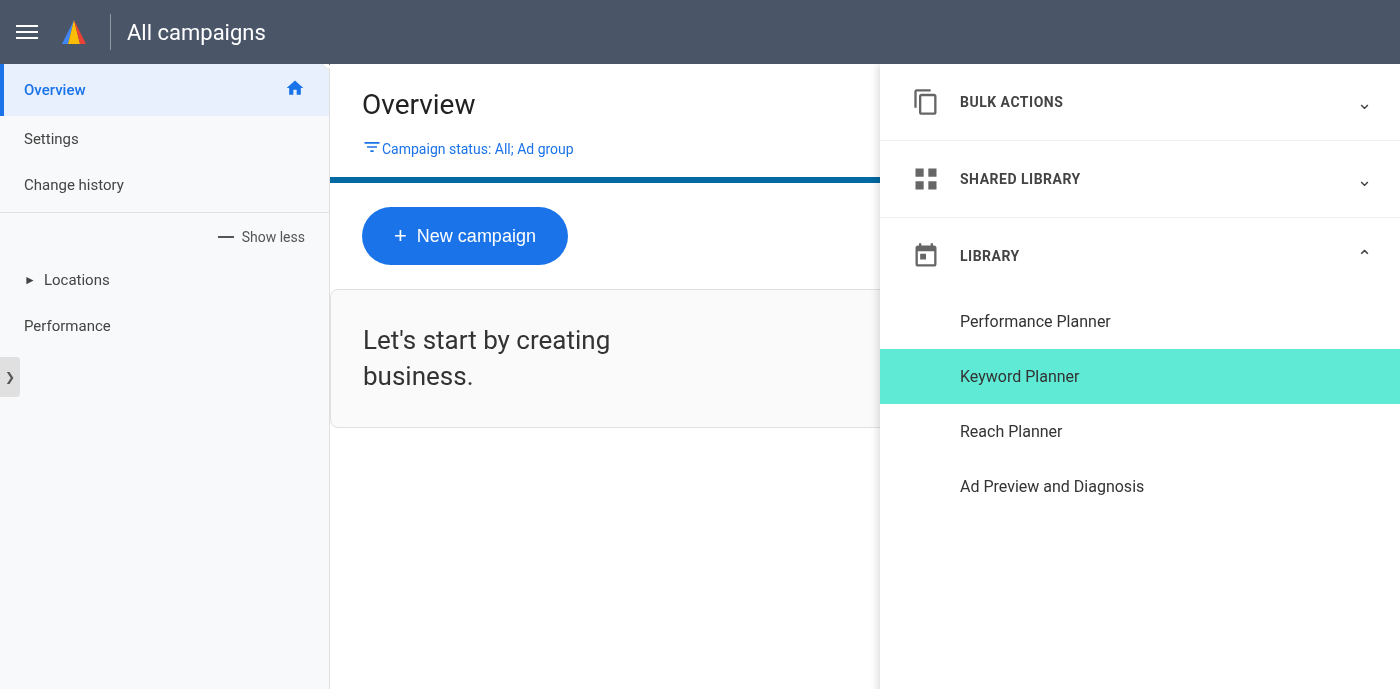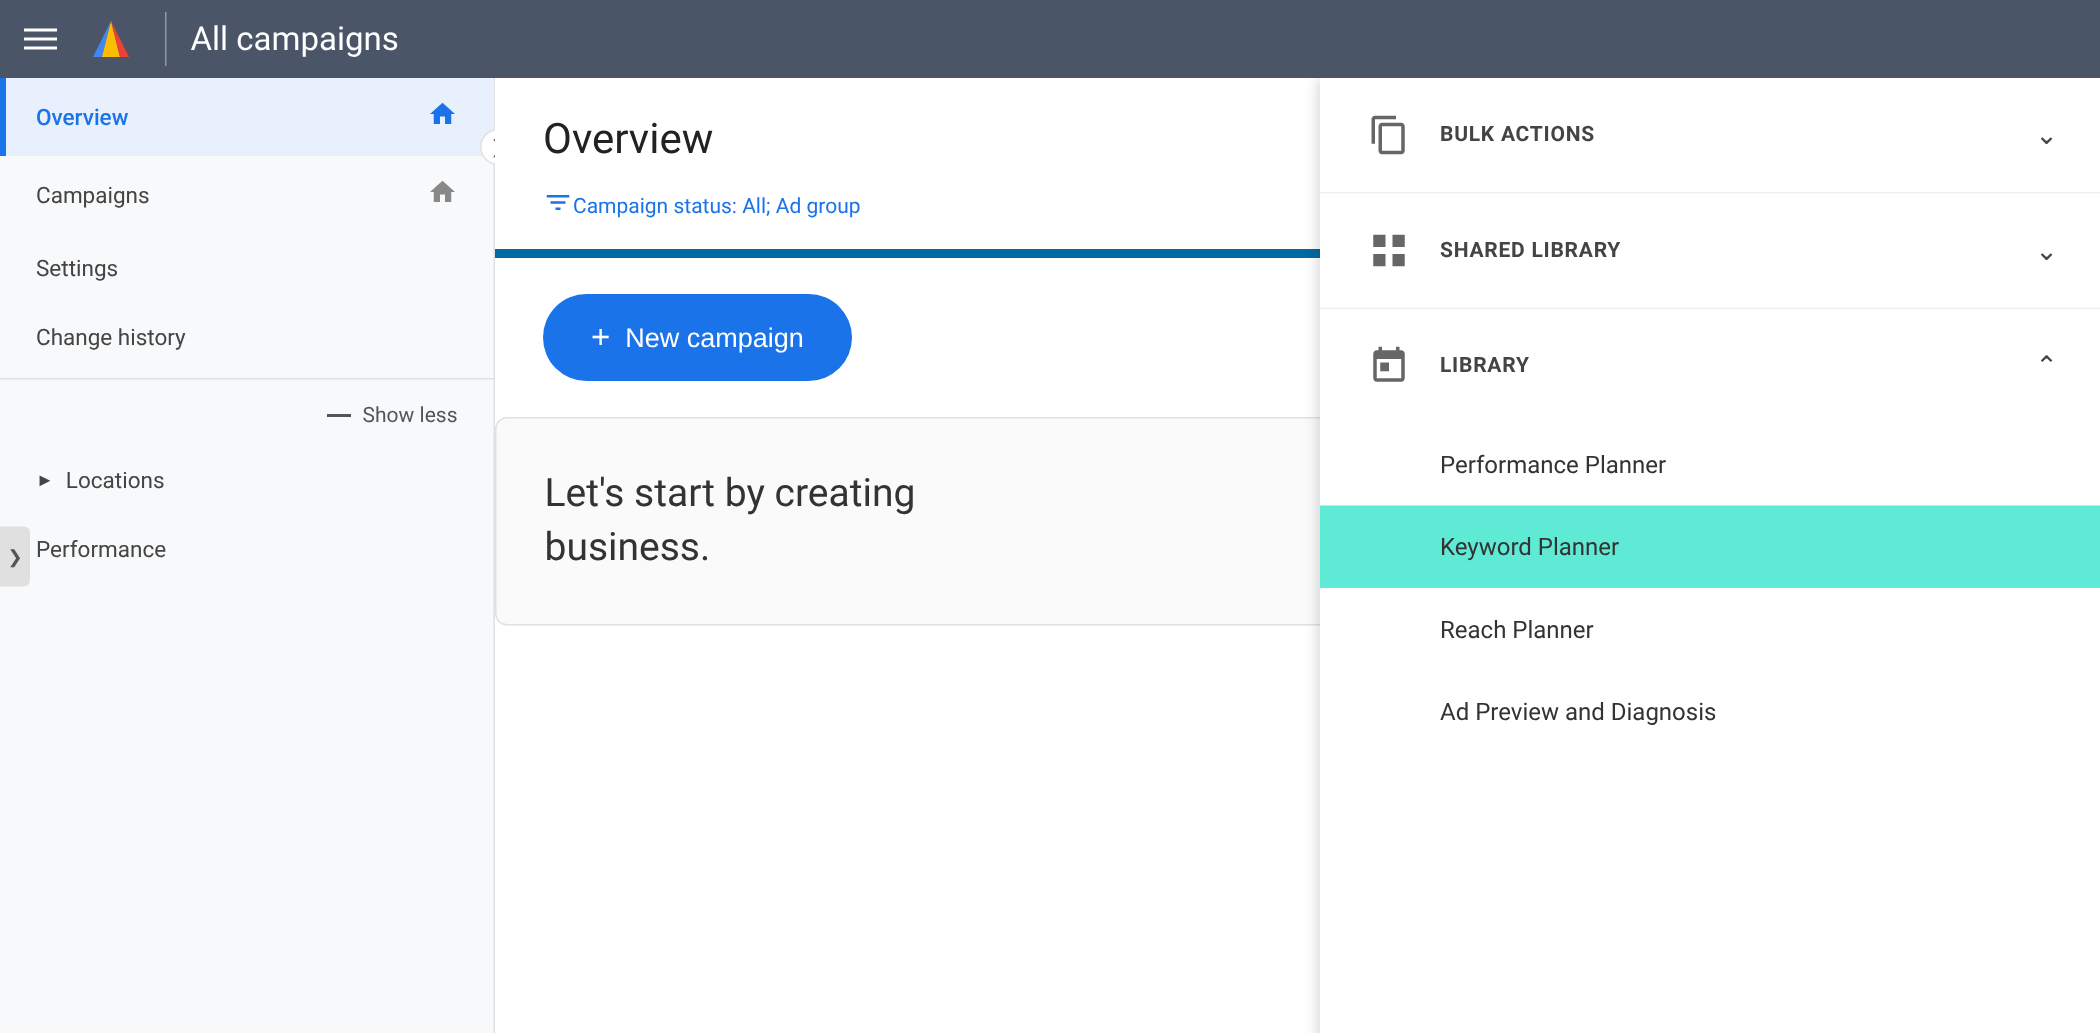--- a/index.html
+++ b/index.html
@@ -3,21 +3,21 @@
   <meta charset="utf-8">
   <style>
     * { margin: 0; padding: 0; box-sizing: border-box; }
     body { font-family: 'Roboto', Arial, sans-serif; width: 1400px; height: 689px; overflow: hidden; display: flex; flex-direction: column; }
 
     
     .header {
       background-color: #4a5568;
       display: flex;
       align-items: center;
-      height: 52px;
+      height: 64px;
       padding: 0 16px;
       gap: 16px;
       flex-shrink: 0;
     }
     .header-menu-icon {
       color: white;
       font-size: 20px;
       cursor: pointer;
       display: flex;
       flex-direction: column;
@@ -281,28 +281,20 @@
 
     <div class="sidebar-item active">
       <span>Overview</span>
       <span class="sidebar-item-icon active">
         <svg width="20" height="20" viewBox="0 0 24 24" fill="currentColor">
           <path d="M10 20v-6h4v6h5v-8h3L12 3 2 12h3v8z"></path>
         </svg>
       </span>
     </div>
 
-    <div class="sidebar-item">
-      <span>Campaigns</span>
-      <span class="sidebar-item-icon">
-        <svg width="20" height="20" viewBox="0 0 24 24" fill="currentColor" style="color:#888">
-          <path d="M10 20v-6h4v6h5v-8h3L12 3 2 12h3v8z"></path>
-        </svg>
-      </span>
-    </div>
 
     <div class="sidebar-item">
       <span>Settings</span>
     </div>
 
     <div class="sidebar-item">
       <span>Change history</span>
     </div>
 
     <div style="position:relative; height:0;">

